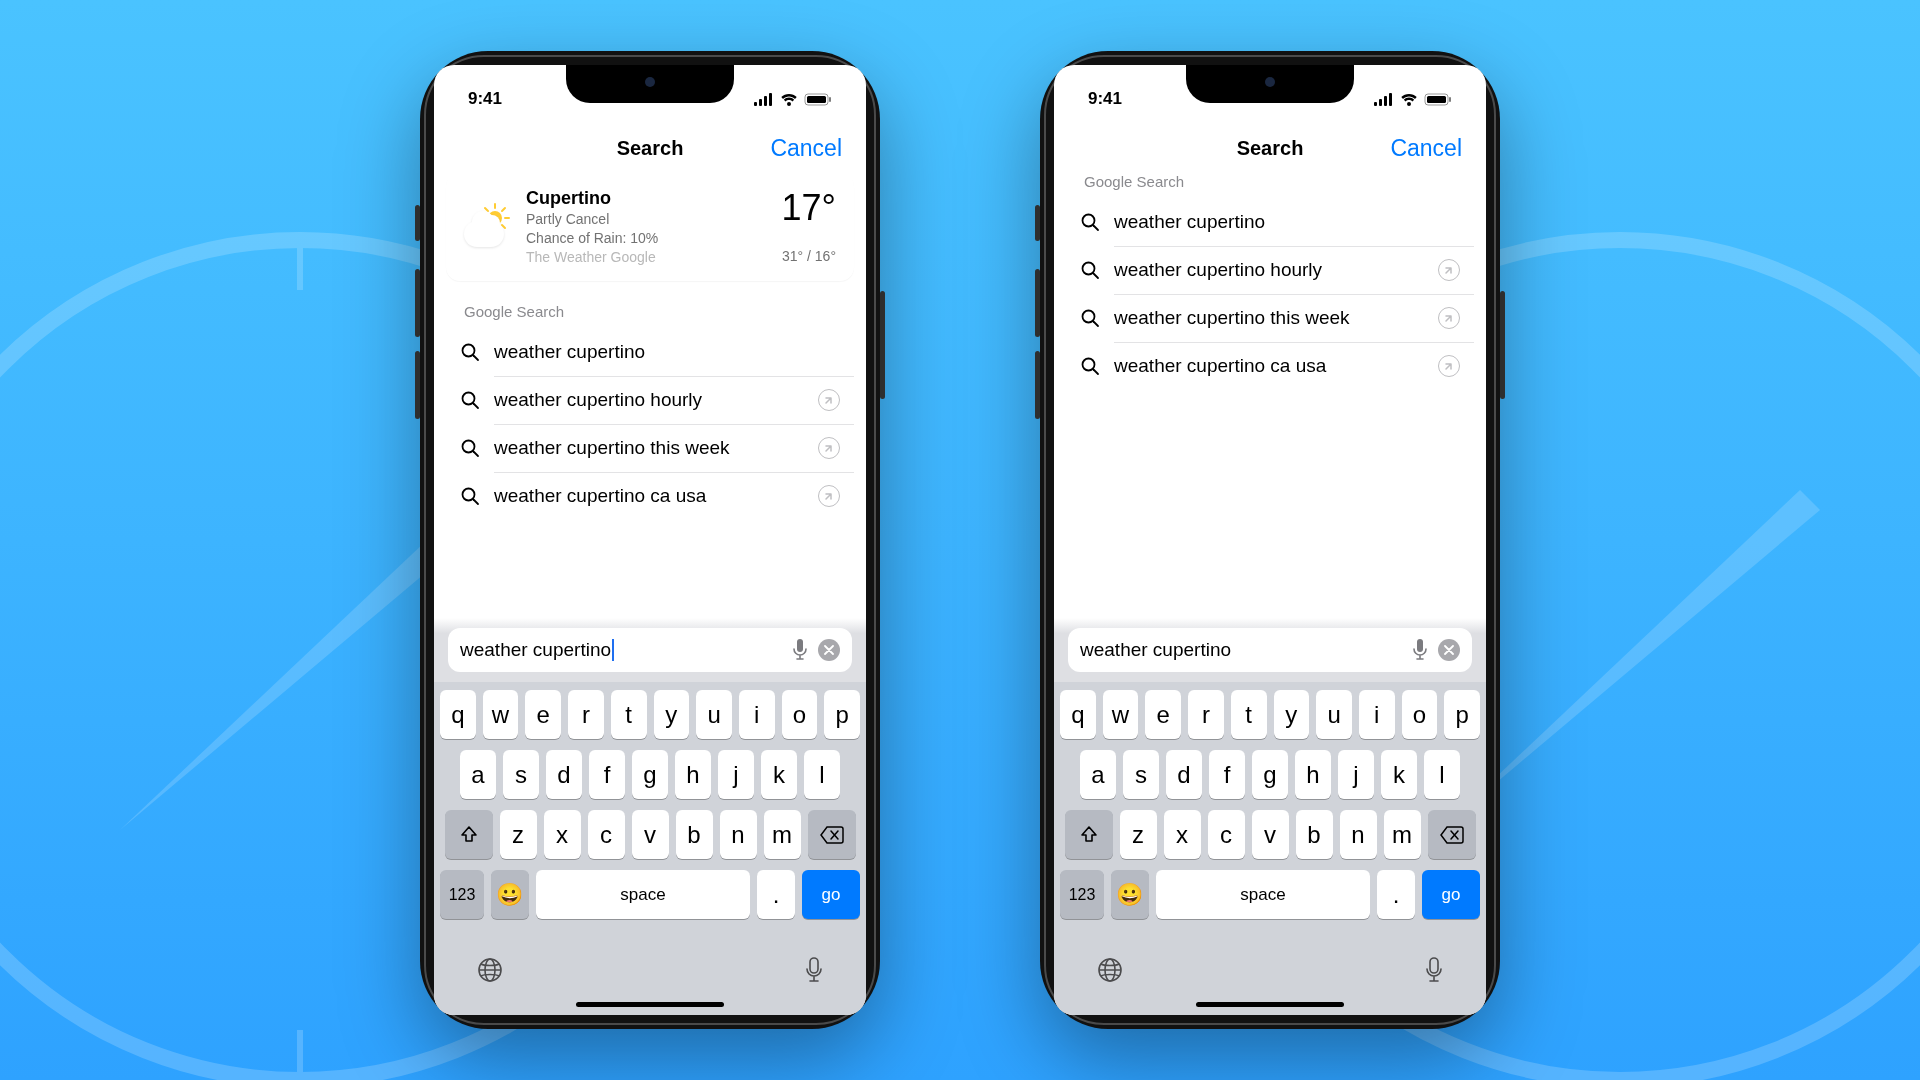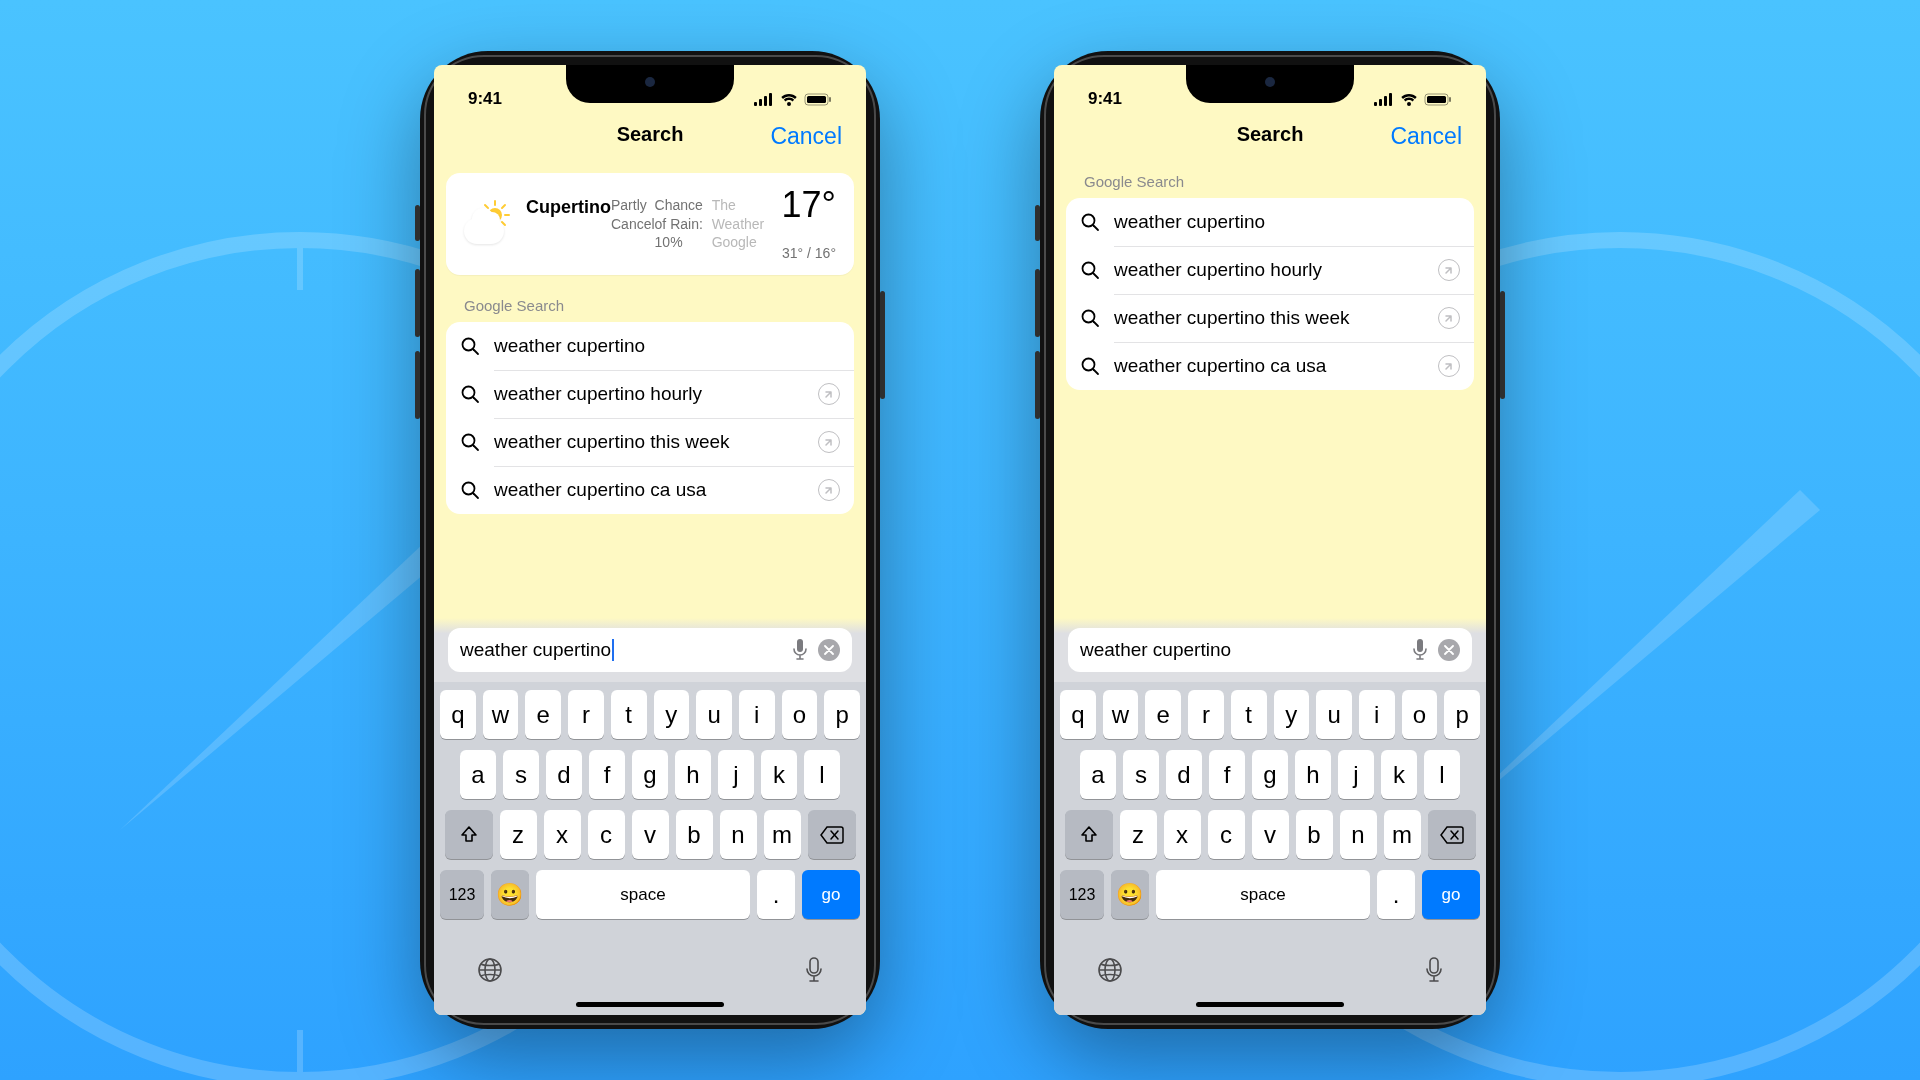--- a/index.html
+++ b/index.html
@@ -1,41 +1,41 @@
 <!DOCTYPE html>
 <html><head>
 <meta charset="utf-8">
 <style>
 *{margin:0;padding:0;box-sizing:border-box;font-family:-apple-system,BlinkMacSystemFont,"SF Pro Text",Helvetica,Arial,sans-serif;-webkit-font-smoothing:antialiased}
 body{width:1920px;height:1080px;background:linear-gradient(180deg,#4ac3ff 0%,#3db4ff 50%,#2ea2ff 100%);overflow:hidden;position:relative}
 #bg-compass{position:absolute;inset:0;pointer-events:none;opacity:.22}
 #stage{position:absolute;left:50%;top:50%;transform:translate(-50%,-50%);display:flex;gap:160px}
 .phone{width:460px;height:978px;background:#111;border-radius:68px;padding:14px;position:relative;box-shadow:0 30px 80px rgba(0,0,0,.35)}
 .phone::before{content:"";position:absolute;inset:4px;border-radius:60px;border:2px solid #4a4a4a}
-.screen{width:100%;height:100%;background:#fef9c3;border-radius:8px;position:relative;overflow:hidden}
+.screen{width:100%;height:100%;background:#ffffff;border-radius:20px;position:relative;overflow:hidden}
 .notch{position:absolute;top:0;left:50%;transform:translateX(-50%);width:168px;height:38px;background:#000;border-radius:0 0 24px 24px;z-index:100}
 .notch .camera{position:absolute;top:12px;left:50%;transform:translateX(-50%);width:10px;height:10px;border-radius:50%;background:#1a2740}
 .side-btn{position:absolute;background:#2e2e2e;border-radius:3px}
 .side-btn.mute{left:-5px;top:154px;width:5px;height:36px}
 .side-btn.vol-up{left:-5px;top:218px;width:5px;height:68px}
 .side-btn.vol-dn{left:-5px;top:300px;width:5px;height:68px}
 .side-btn.pwr{right:-5px;top:240px;width:5px;height:108px}
 .statusbar{height:58px;display:flex;justify-content:space-between;align-items:center;padding:10px 34px 0;font-size:17px;font-weight:600;color:#000}
 .status-icons{display:flex;align-items:center;gap:6px}
-.navbar{height:50px;display:flex;align-items:flex-start;justify-content:center;position:relative;padding:0 24px}
+.navbar{height:50px;display:flex;align-items:center;justify-content:center;position:relative;padding:0 24px}
 .navbar .title{font-size:20px;font-weight:600;color:#000}
 .navbar .cancel{position:absolute;right:24px;color:#007aff;font-size:23px}
 .content{position:absolute;top:108px;left:0;right:0;bottom:0;padding:0 12px;overflow:hidden}
 .weather-card{background:#fff;border-radius:14px;padding:14px 18px;display:flex;align-items:center;gap:14px;margin-bottom:22px;box-shadow:0 1px 1px rgba(0,0,0,.04)}
 .w-icon{position:relative;width:48px;height:48px}
 .sun{position:absolute;right:2px;top:0;width:30px;height:30px}
 .cloud{position:absolute;left:0;bottom:4px;width:40px;height:26px;background:#fff;border-radius:14px;filter:drop-shadow(0 1px 1px rgba(0,0,0,.1))}
 .cloud::before{content:"";position:absolute;top:-10px;left:8px;width:22px;height:22px;background:#fff;border-radius:50%}
 .cloud::after{content:"";position:absolute;top:-6px;right:4px;width:16px;height:16px;background:#fff;border-radius:50%}
-.w-meta{flex:1;display:flex;flex-direction:row}
+.w-meta{flex:1;display:flex;flex-direction:column}
 .w-city{font-size:18px;font-weight:600;color:#000;line-height:1.3}
 .w-line{font-size:14px;color:#727272;line-height:1.35}
 .w-line.src{color:#b8b8b8}
 .w-temp{text-align:right}
 .w-big{font-size:36px;font-weight:300;color:#000;line-height:1}
 .w-range{font-size:14px;color:#727272;margin-top:22px}
 .section-label{font-size:15px;color:#8a8a8e;padding:0 4px 8px 18px}
 .sugg-list{background:#fff;border-radius:14px;overflow:hidden}
 .sugg{display:flex;align-items:center;height:48px;padding:0 14px;gap:14px;position:relative}
 .sugg+.sugg::before{content:"";position:absolute;left:48px;right:0;top:0;height:1px;background:#e3e3e5}

